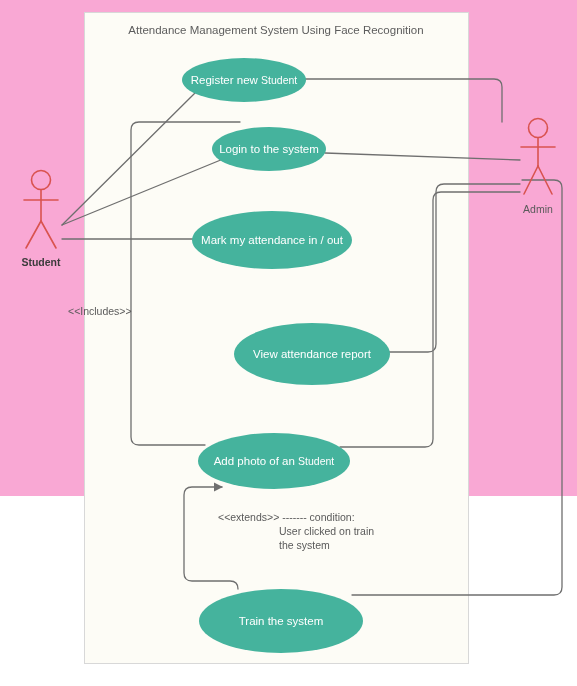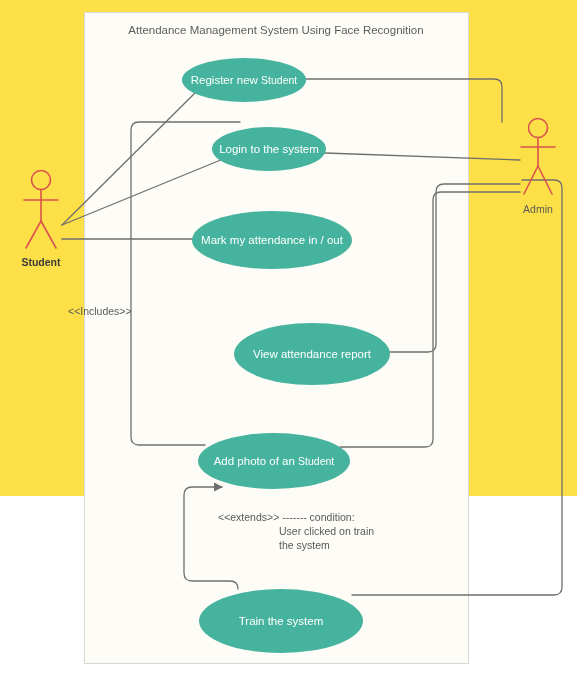--- a/index.html
+++ b/index.html
@@ -11,21 +11,21 @@
   body {
     width: 577px;
     height: 686px;
     font-family: "Liberation Sans", sans-serif;
     overflow: hidden;
   }
   #diagram-root {
     position: relative;
     width: 577px;
     height: 496px;
-    background: #fde047;
+    background: #f9a8d4;
   }
   svg.diagram-canvas {
     position: absolute;
     top: 0;
     left: 0;
     width: 577px;
     height: 686px;
     display: block;
   }
   .uc-label {

